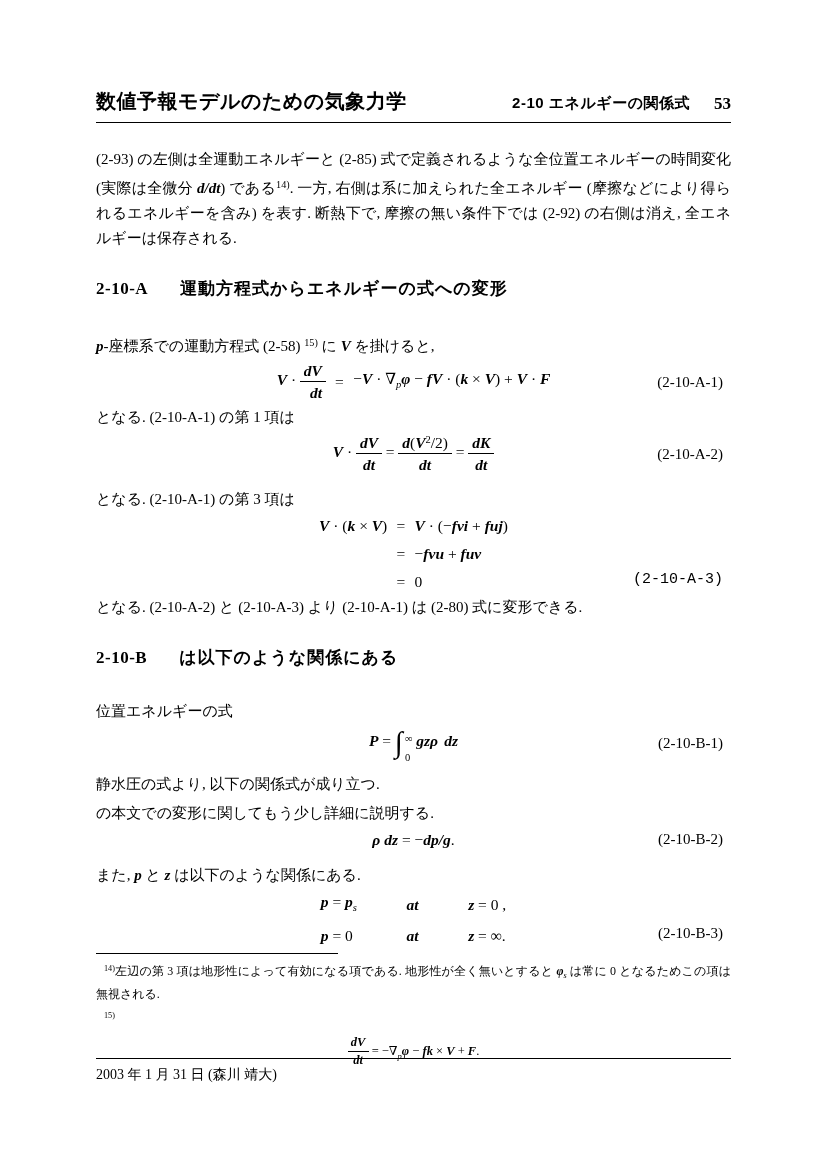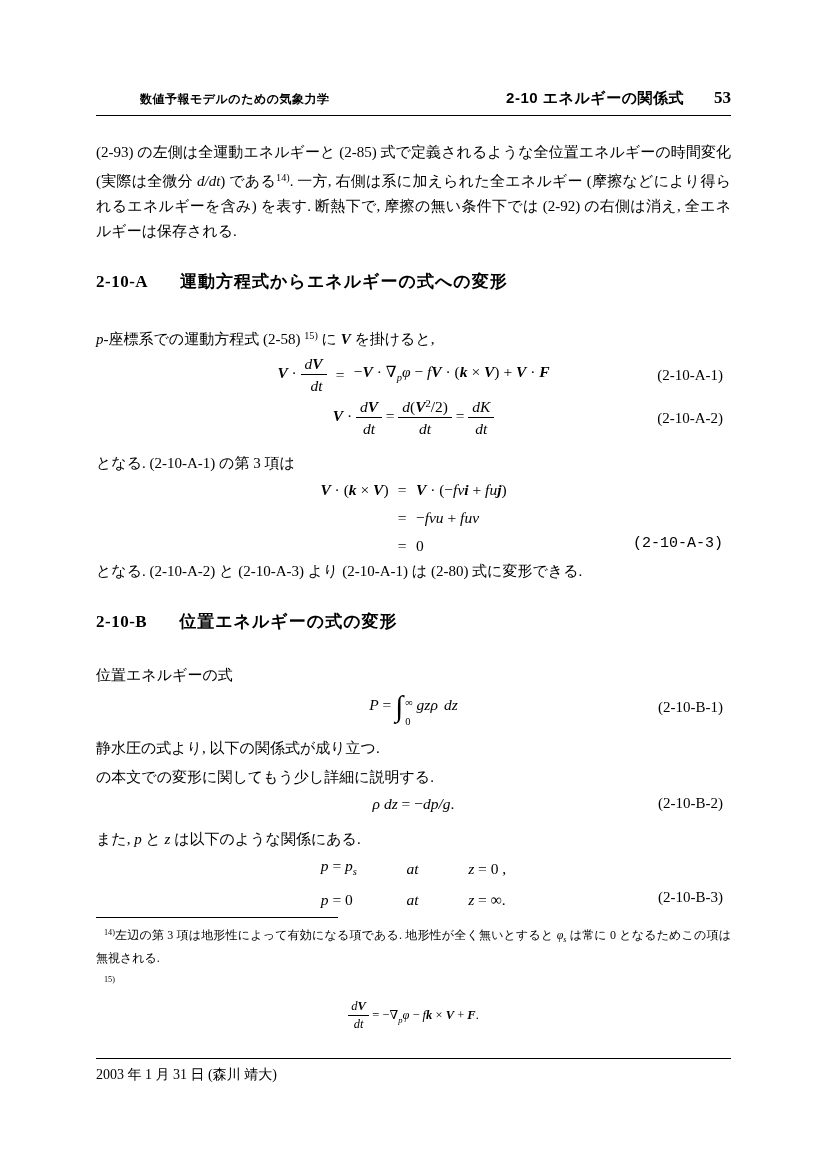--- a/index.html
+++ b/index.html
@@ -4,39 +4,39 @@
 <style>
   html,body{margin:0;padding:0;background:#fff;color:#000;}
   .page{
     width:826px;height:1169px;box-sizing:border-box;
     padding:88px 95px 0 96px;position:relative;overflow:hidden;background:#fff;
     font-family:"Liberation Serif","DejaVu Serif",serif;font-size:15px;color:#000;
   }
   
   .pg-header{display:flex;justify-content:space-between;align-items:baseline;
     border-bottom:1.5px solid #000;padding-bottom:7px;font-weight:700;}
-  .h-left{font-family:"Liberation Sans","DejaVu Sans",sans-serif;font-size:12px;letter-spacing:.5px;margin-left:44px;}
-  .h-right{display:flex;gap:30px;align-items:flex-end;}
+  .h-left{font-family:"Liberation Sans","DejaVu Sans",sans-serif;font-size:20px;letter-spacing:.5px;}
+  .h-right{display:flex;gap:24px;align-items:center;}
   .h-sec{font-family:"Liberation Sans","DejaVu Sans",sans-serif;font-size:15px;letter-spacing:.5px;}
   .h-page{font-size:17px;}
   
   .body-par{margin:24px 0 0;line-height:25px;text-align:justify;}
   .body-line{margin:4px 0 0;line-height:25px;}
   .mt-md{margin-top:14px;}
   .mt-lg{margin-top:30px;}
   .sec-head{margin:26px 0 0;font-size:17px;font-weight:700;display:flex;align-items:baseline;}
   .sec-num{margin-right:32px;letter-spacing:.5px;}
   .sec-title{font-family:"Liberation Sans","DejaVu Sans",sans-serif;letter-spacing:1px;}
   
   .eq-block{position:relative;margin:4px 0;}
   .eq-grid{display:grid;justify-content:center;align-items:center;row-gap:9px;font-size:15.5px;line-height:19px;}
   .eq-cell{white-space:nowrap;}
   .eq-num{position:absolute;right:8px;font-size:15px;}
   
-  .m-it{font-style:italic;}
+  .m-it{font-style:italic;font-weight:bold;}
   .m-bi{font-style:italic;font-weight:700;}
   .m-sub{font-size:.68em;font-style:italic;vertical-align:-.4em;}
   .m-sup{font-size:.68em;vertical-align:.45em;}
   .m-sp{display:inline-block;}
   .m-frac{display:inline-block;vertical-align:middle;line-height:1.1;}
   .m-num{display:block;border-bottom:1.3px solid #000;padding:0 .25em 2px;}
   .m-den{display:block;padding:2px .25em 0;}
   .m-intwrap{display:inline-flex;align-items:center;vertical-align:middle;}
   .m-int{font-size:1.9em;line-height:1;font-style:normal;}
   .m-lims{display:inline-flex;flex-direction:column;justify-content:space-between;height:2.7em;font-size:.68em;margin-left:2px;font-style:normal;}
@@ -78,20 +78,21 @@
 
   <div class="eq-block">
       <div class="eq-grid" style="grid-template-columns: repeat(3, auto); column-gap: 0.6em;">
         <span class="eq-cell" style="text-align: right;"><span class="m-bi">V</span> · <span class="m-frac"><span class="m-num"><span class="m-it">d</span><span class="m-bi">V</span></span><span class="m-den"><span class="m-it">dt</span></span></span></span>
         <span class="eq-cell" style="text-align: center;">=</span>
         <span class="eq-cell" style="text-align: left;">−<span class="m-bi">V</span> · ∇<span class="m-sub">p</span><span class="m-it">φ</span> − <span class="m-it">f</span><span class="m-bi">V</span> · (<span class="m-bi">k</span> × <span class="m-bi">V</span>) + <span class="m-bi">V</span> · <span class="m-bi">F</span></span>
       </div>
       <span class="eq-num" style="top: 50%; transform: translateY(-50%);">(2-10-A-1)</span>
     </div>
 
+  <p class="body-line">となる. (2-10-A-1) の第 1 項は</p>
 
   <div class="eq-block">
       <div class="eq-grid" style="grid-template-columns: repeat(1, auto);">
         <span class="eq-cell" style="text-align: center;"><span class="m-bi">V</span> · <span class="m-frac"><span class="m-num"><span class="m-it">d</span><span class="m-bi">V</span></span><span class="m-den"><span class="m-it">dt</span></span></span> = <span class="m-frac"><span class="m-num"><span class="m-it">d</span>(<span class="m-bi">V</span><span class="m-sup">2</span>/2)</span><span class="m-den"><span class="m-it">dt</span></span></span> = <span class="m-frac"><span class="m-num"><span class="m-it">dK</span></span><span class="m-den"><span class="m-it">dt</span></span></span></span>
       </div>
       <span class="eq-num" style="top: 50%; transform: translateY(-50%);">(2-10-A-2)</span>
     </div>
 
   <p class="body-line mt-md">となる. (2-10-A-1) の第 3 項は</p>
 
@@ -107,21 +108,21 @@
         <span class="eq-cell" style="text-align: center;">=</span>
         <span class="eq-cell" style="text-align: left;">0</span>
       </div>
       <span class="eq-num" style="bottom: 3px; font-family: Liberation Mono, monospace;">(2-10-A-3)</span>
     </div>
 
   <p class="body-line">となる. (2-10-A-2) と (2-10-A-3) より (2-10-A-1) は (2-80) 式に変形できる.</p>
 
   <h2 class="sec-head">
     <span class="sec-num">2-10-B</span>
-    <span class="sec-title">位置エネルギーの式の変形</span>
+    <span class="sec-title">は以下のような関係にある</span>
   </h2>
 
   <p class="body-line mt-lg">位置エネルギーの式</p>
 
   <div class="eq-block">
       <div class="eq-grid" style="grid-template-columns: repeat(1, auto);">
         <span class="eq-cell" style="text-align: center;"><span class="m-it">P</span> = <span class="m-intwrap">
             <span class="m-int">∫</span>
             <span class="m-lims">
               <span class="m-hi">∞</span>

